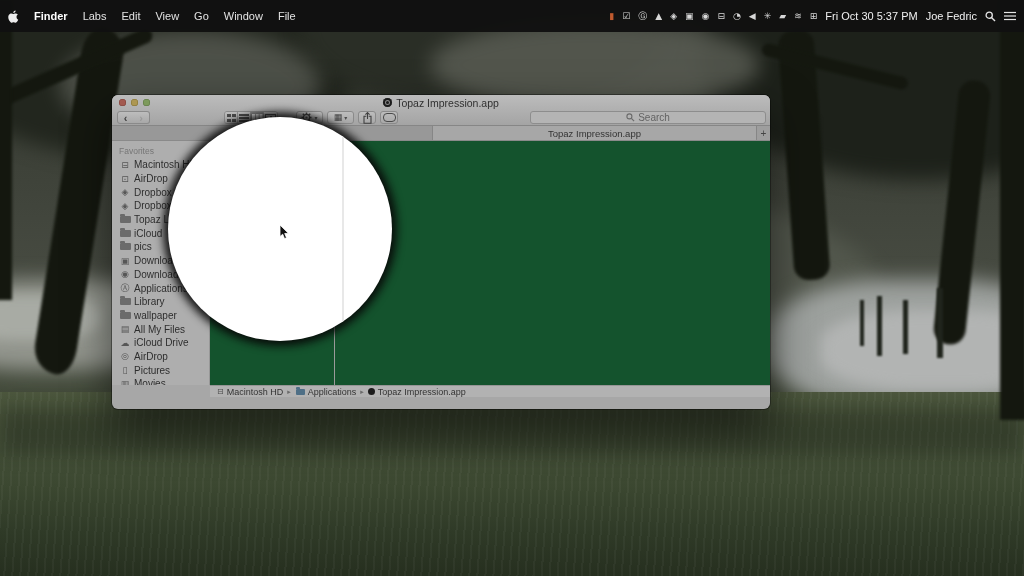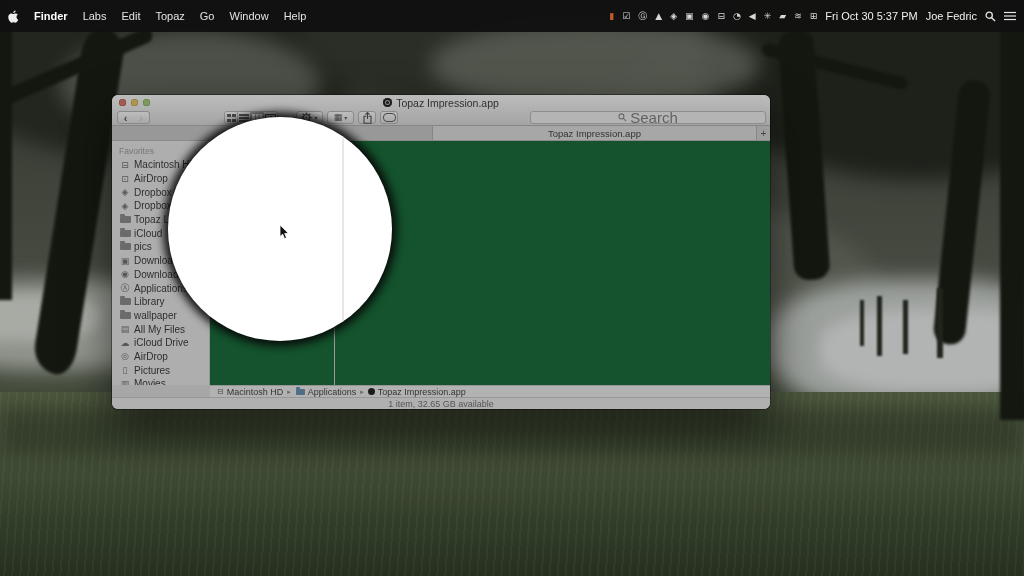--- a/index.html
+++ b/index.html
@@ -83,21 +83,21 @@
   .vw-flow{width:11px;height:8px;border:1px solid #4a4a4a;box-sizing:border-box;}
   .vw-flow::before{content:"";position:absolute;left:3.5px;top:1px;width:2px;height:4px;background:#4a4a4a;}
   .drop{font-size:6px;color:#4c4c4c;margin-left:2px;}
   .btn-gear{left:184px;width:27px;}
   .btn-arrange{left:215px;width:27px;}
   .ic-arrange{font-size:9px;color:#424242;line-height:9px;}
   .btn-share{left:246px;width:18px;}
   .btn-tag{left:268px;width:18px;}
   .tag-oval{width:11px;height:7px;border:1px solid #4a4a4a;border-radius:4px;}
   .search{position:absolute;left:418px;top:16px;width:236px;height:13px;border:1px solid #8d8d8d;border-radius:3px;
-    background:#b4b4b4;display:flex;align-items:center;justify-content:center;gap:3px;font-size:15px;color:#636363;box-sizing:border-box;}
+    background:#b4b4b4;display:flex;align-items:center;justify-content:center;gap:3px;font-size:10px;color:#636363;box-sizing:border-box;}
 
   .tabbar{position:absolute;left:0;top:31px;width:658px;height:15px;display:flex;background:#999;border-bottom:1px solid #8a8a8a;box-sizing:border-box;}
   .tab-inactive{width:321px;background:#989898;border-right:1px solid #868686;box-sizing:border-box;}
   .tab-active{flex:1;background:#a7a7a7;display:flex;align-items:center;justify-content:center;font-size:9.5px;color:#333;}
   .tab-plus{width:14px;background:#9e9e9e;border-left:1px solid #868686;display:flex;align-items:center;justify-content:center;font-size:10px;color:#444;box-sizing:border-box;}
 
   .content{position:absolute;left:0;top:46px;width:658px;height:244px;background:#14532d;}
   .sidebar{position:absolute;left:0;top:0;width:98px;height:244px;background:#aeaeae;border-right:1px solid #979797;box-sizing:border-box;overflow:hidden;}
   .sb-head{margin:5px 0 2px 7px;font-size:8.5px;color:#767676;}
   .sb-item{display:flex;align-items:center;gap:3px;height:13.7px;padding-left:7px;font-size:10px;color:#2e2e2e;white-space:nowrap;}
@@ -163,24 +163,24 @@
       <span>
         <svg class="mb-svg" width="11" height="13" viewBox="0 0 11 13">
             <path fill="#ededed" d="M8.5 6.9c0-1.5 1.2-2.2 1.3-2.3-.7-1-1.8-1.2-2.2-1.2-.9-.1-1.8.5-2.3.5-.5 0-1.2-.5-2-.5-1 0-2 .6-2.5 1.5-1.1 1.9-.3 4.7.8 6.2.5.8 1.1 1.6 1.9 1.6.8 0 1.1-.5 2-.5s1.2.5 2 .5c.8 0 1.4-.8 1.9-1.5.6-.9.8-1.7.8-1.8-.1 0-1.7-.6-1.7-2.5z"></path>
             <path fill="#ededed" d="M7 2.3c.4-.5.7-1.2.6-1.9-.6 0-1.3.4-1.7.9-.4.4-.7 1.1-.6 1.8.7 0 1.3-.4 1.7-.8z"></path>
           </svg>
       </span>
       <span style="display:flex;gap:15px;">
           <span class="mb-item mb-bold">Finder</span>
           <span class="mb-item">Labs</span>
           <span class="mb-item">Edit</span>
-          <span class="mb-item">Topaz</span>
+          <span class="mb-item">View</span>
           <span class="mb-item">Go</span>
           <span class="mb-item">Window</span>
-          <span class="mb-item">Help</span>
+          <span class="mb-item">File</span>
         </span>
     </div>
     <div class="mb-right">
       <span style="display:flex;gap:8px;align-items:center;">
           <span class="st-ic glyph" style="color: rgb(192, 90, 46);">▮</span>
           <span class="st-ic glyph">☑</span>
           <span class="st-ic glyph">Ⓖ</span>
           <span class="st-ic glyph">▲</span>
           <span class="st-ic glyph">◈</span>
           <span class="st-ic glyph">▣</span>
@@ -386,23 +386,20 @@
             <span class="pb-lbl">Applications</span>
           </span>
           <span class="pb-sep glyph">▸</span>
           <span class="pb-seg">
             <span class="pb-ic appdot"></span>
             <span class="pb-lbl">Topaz Impression.app</span>
           </span>
         </div>
     </div>
 
-    <div class="statusbar">
-      <span>1 item, 32.65 GB available</span>
-    </div>
 
     <div class="spot">
       <div class="spot-line"></div>
     </div>
 
     <div class="cursor">
       <svg width="12" height="17" viewBox="0 0 12 17">
           <path d="M1 1 L1 12.5 L3.7 10.2 L5.5 14.6 L7.5 13.7 L5.7 9.5 L9.4 9.3 Z" fill="#111" stroke="#fff" stroke-width="0.8"></path>
         </svg>
     </div>

